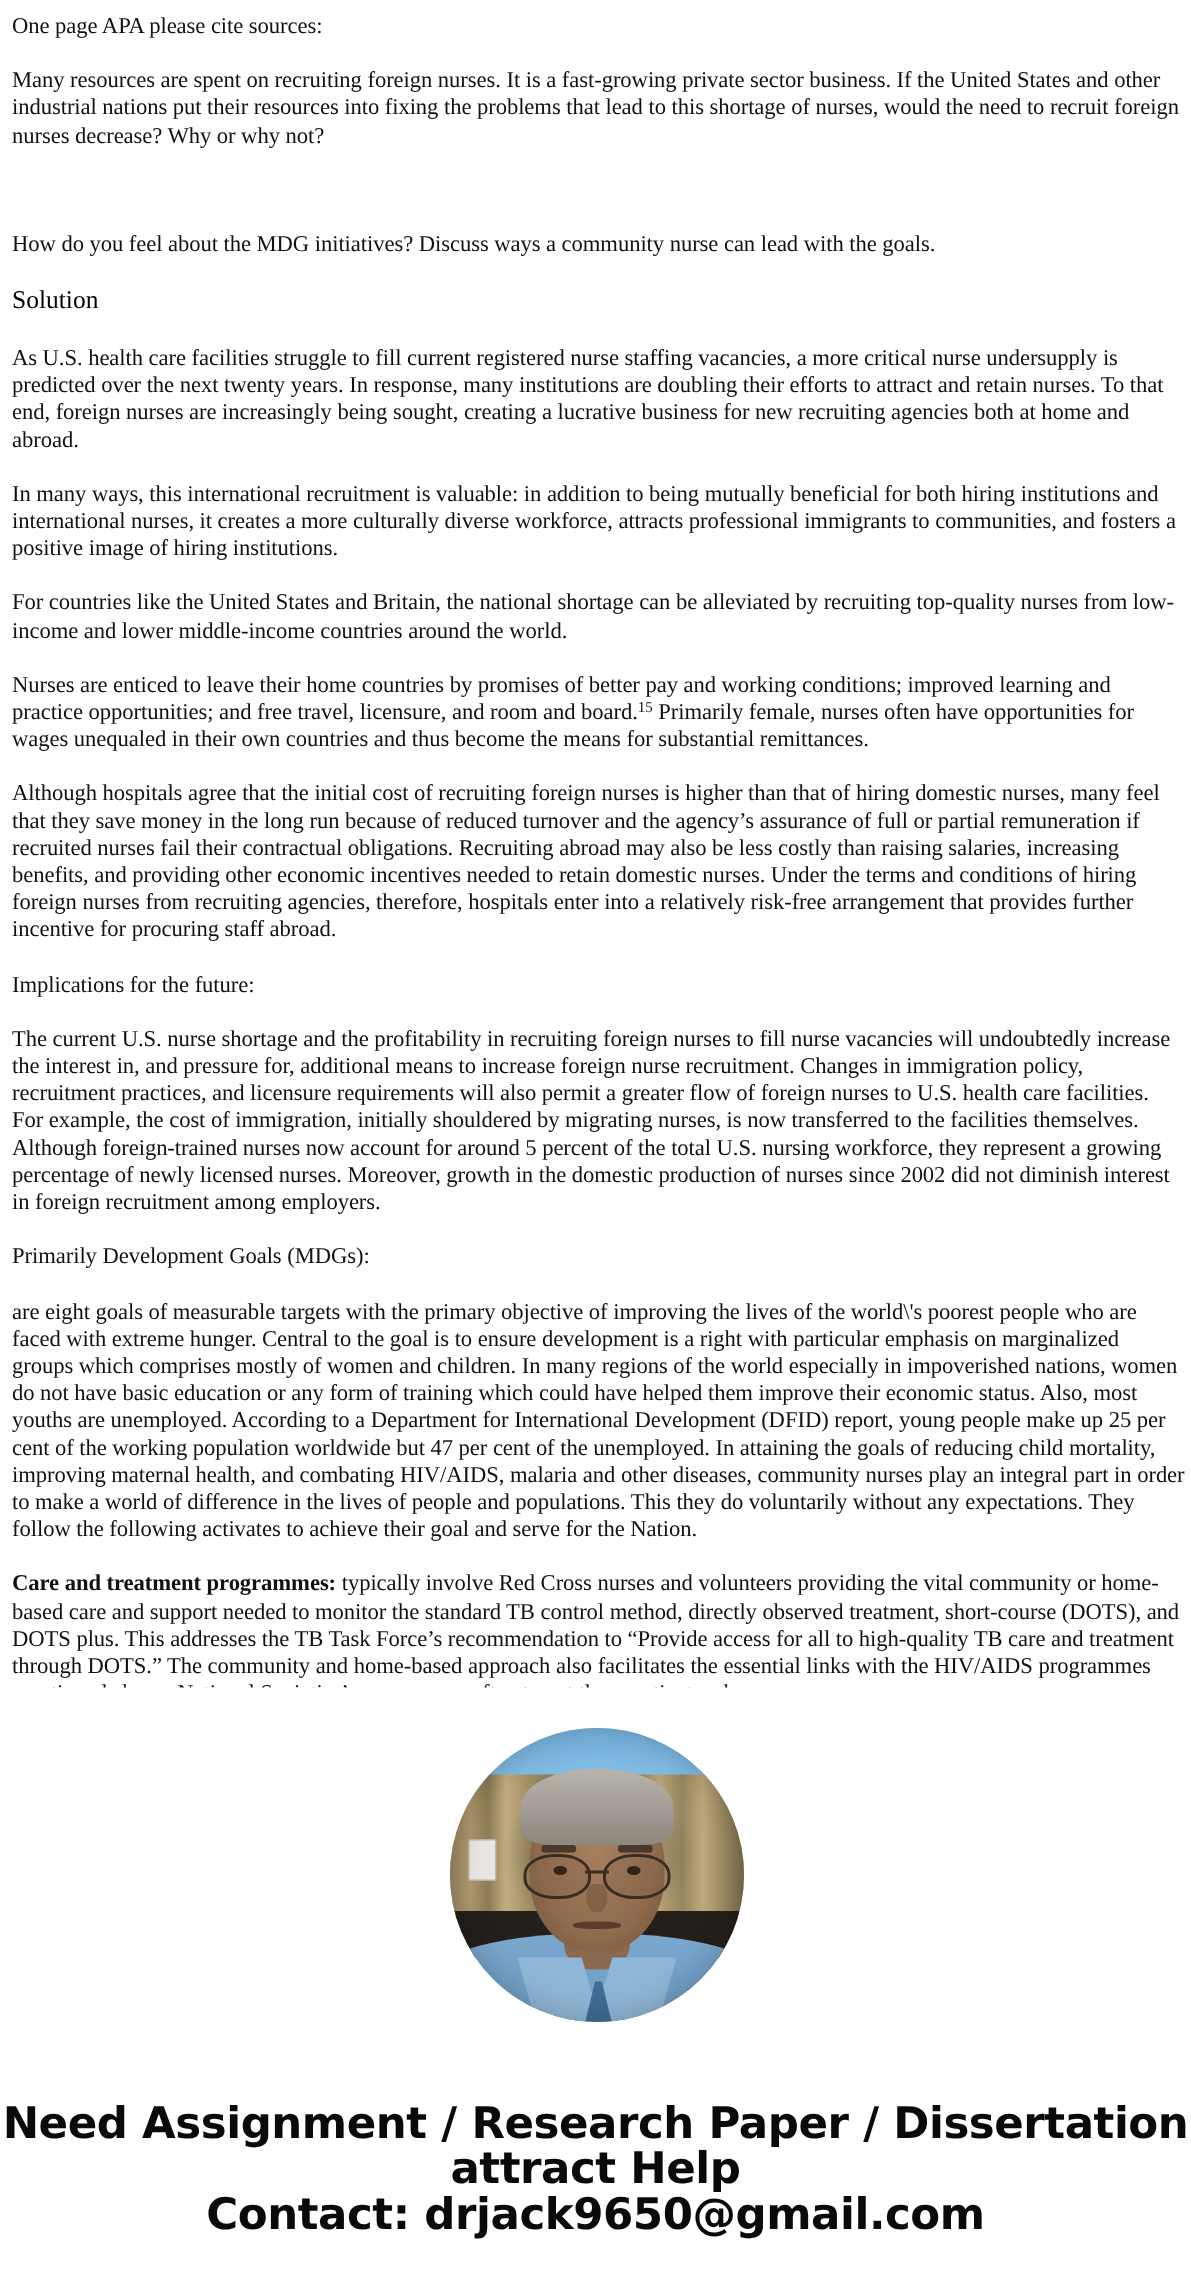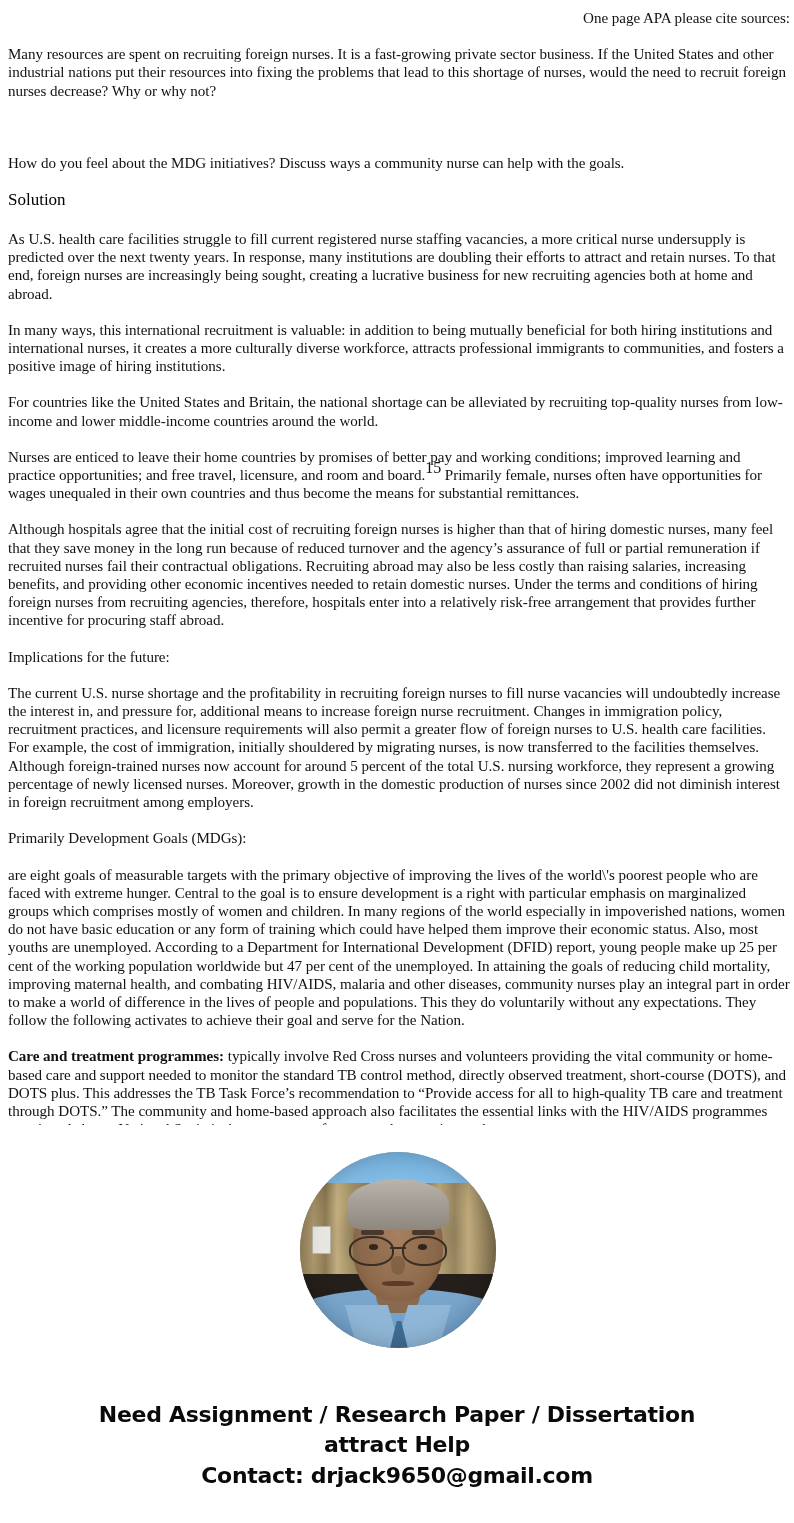--- a/index.html
+++ b/index.html
@@ -30,37 +30,37 @@
 
   .para {
     font-size: 15.1px;
     line-height: 18.2px;
     margin: 0 0 18px 0;
     text-align: left;
     color: #111111;
     letter-spacing: -0.05px;
   }
 
-  .para.first { margin-top: 9px; text-align: right; }
+  .para.first { margin-top: 9px; }
 
   .spacer-para {
     height: 18px;
     margin: 0 0 18px 0;
   }
 
   .heading {
     font-size: 17px;
     line-height: 20px;
     font-weight: normal;
     margin: 0 0 20px 0;
     color: #000000;
   }
 
   .para sup {
-    font-size: 16px;
+    font-size: 10px;
     line-height: 0;
     vertical-align: 0.42em;
   }
 
   .lead-bold { font-weight: bold; }
 
   
   .photo-wrap {
     position: absolute;
     left: 300px;
@@ -241,41 +241,41 @@
 
   
   .footer {
     position: absolute;
     left: 0;
     top: 1400px;
     width: 794px;
     text-align: center;
     font-family: "DejaVu Sans", "Liberation Sans", sans-serif;
     font-weight: bold;
-    font-size: 22px;
+    font-size: 29px;
     line-height: 30px;
     color: #0a0a0a;
     letter-spacing: -0.3px;
   }
   .footer .l1 { display: block; }
   .footer .l2 { display: block; }
   .footer .l3 { display: block; margin-top: 1px; }
 </style>
 </head>
 <body>
 
 <div class="doc">
 
   <p class="para first">One page APA please cite sources:</p>
 
   <p class="para">Many resources are spent on recruiting foreign nurses. It is a fast-growing private sector business. If the United States and other industrial nations put their resources into fixing the problems that lead to this shortage of nurses, would the need to recruit foreign nurses decrease? Why or why not?</p>
 
   <div class="spacer-para"></div>
 
-  <p class="para">How do you feel about the MDG initiatives? Discuss ways a community nurse can help with the goals.</p>
+  <p class="para">How do you feel about the MDG initiatives? Discuss ways a community nurse can lead with the goals.</p>
 
   <h2 class="heading">Solution</h2>
 
   <p class="para">As U.S. health care facilities struggle to fill current registered nurse staffing vacancies, a more critical nurse undersupply is predicted over the next twenty years. In response, many institutions are doubling their efforts to attract and retain nurses. To that end, foreign nurses are increasingly being sought, creating a lucrative business for new recruiting agencies both at home and abroad.</p>
 
   <p class="para">In many ways, this international recruitment is valuable: in addition to being mutually beneficial for both hiring institutions and international nurses, it creates a more culturally diverse workforce, attracts professional immigrants to communities, and fosters a positive image of hiring institutions.</p>
 
   <p class="para">For countries like the United States and Britain, the national shortage can be alleviated by recruiting top-quality nurses from low-income and lower middle-income countries around the world.</p>
 
   <p class="para"><span>Nurses are enticed to leave their home countries by promises of better pay and working conditions; improved learning and practice opportunities; and free travel, licensure, and room and board.</span><sup>15</sup><span> Primarily female, nurses often have opportunities for wages unequaled in their own countries and thus become the means for substantial remittances.</span></p>

